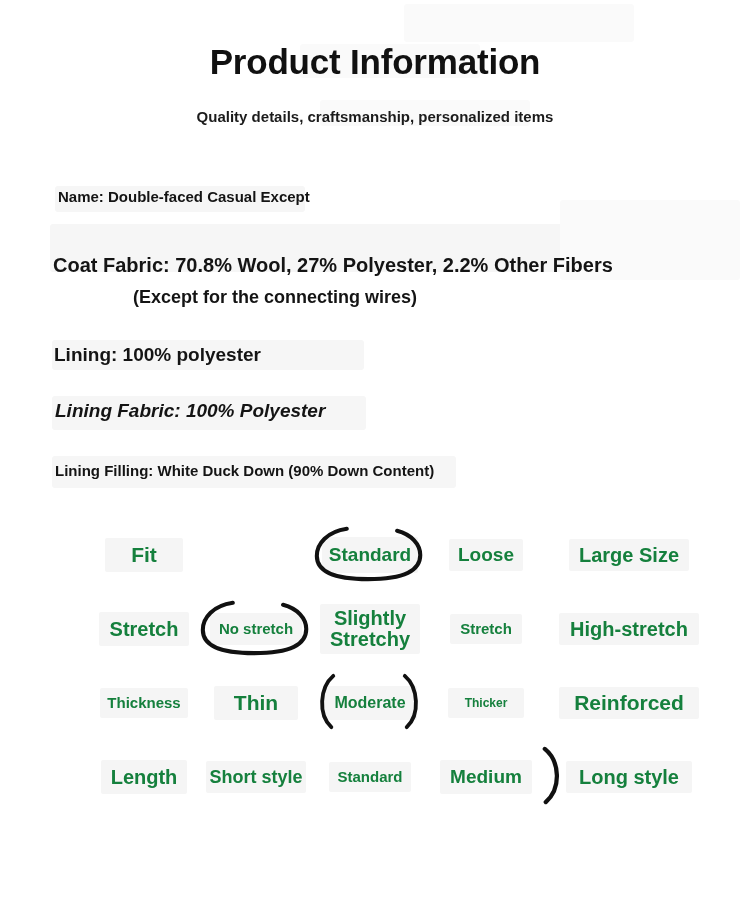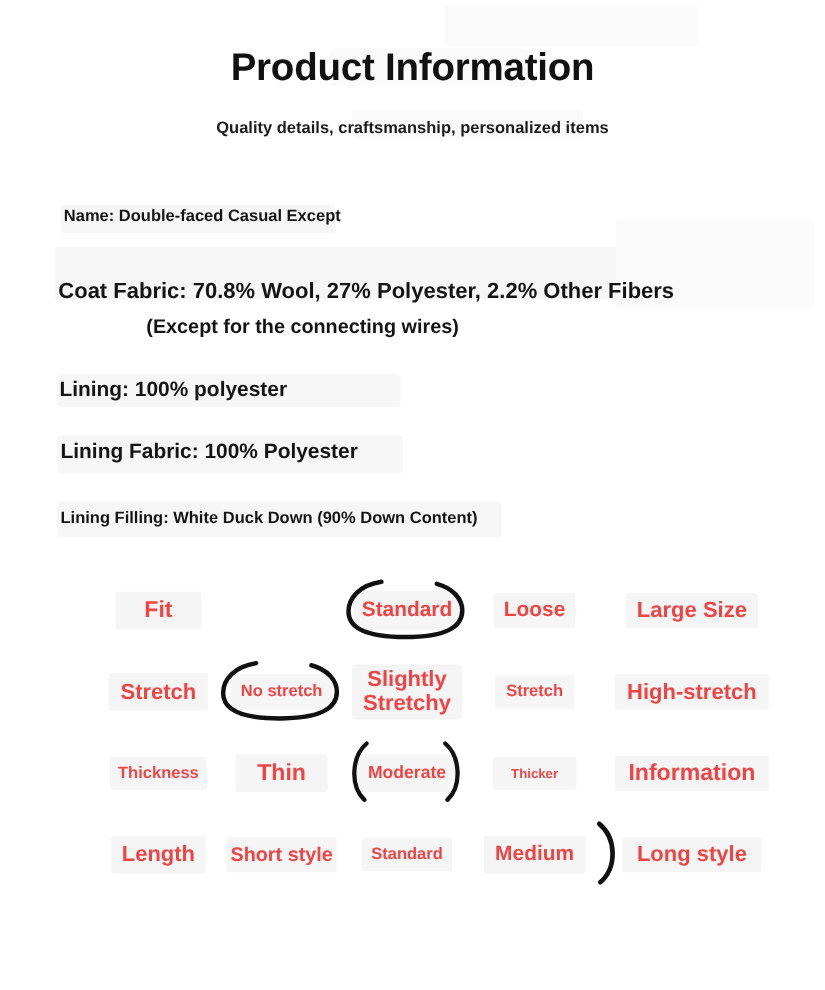--- a/index.html
+++ b/index.html
@@ -77,21 +77,21 @@
     width: 750px;
   }
   .cell {
     position: absolute;
     top: 0;
     height: 74px;
     display: flex;
     align-items: center;
     justify-content: center;
     font-weight: bold;
-    color: #ef4444;
+    color: #15803d;
     line-height: 1.05;
     text-align: center;
     white-space: pre-line;
   }
   .cell .cellbg {
     position: absolute;
     left: 50%;
     top: 50%;
     transform: translate(-50%, -50%);
     background: #f5f5f5;
@@ -137,21 +137,21 @@
   <div class="subtitle">Quality details, craftsmanship, personalized items</div>
 
   <div class="spec" style="left:58px; top:188px; font-size:15px;">Name: Double-faced Casual Except</div>
 
   <div class="spec" style="left:53px; top:229px; font-size:20px;margin-top:25px;">Coat Fabric: 70.8% Wool, 27% Polyester, 2.2% Other Fibers</div>
 
   <div class="spec" style="left:133px; top:287px; font-size:18px;">(Except for the connecting wires)</div>
 
   <div class="spec" style="left:54px; top:344px; font-size:19px;">Lining: 100% polyester</div>
 
-  <div class="spec" style="left:55px; top:400px; font-size:19px;">Lining Fabric: 100% Polyester</div>
+  <div class="spec" style="left:55px; top:400px; font-size:19px;font-style:italic;">Lining Fabric: 100% Polyester</div>
 
   <div class="spec" style="left:55px; top:462px; font-size:15px;">Lining Filling: White Duck Down (90% Down Content)</div>
 
   <div class="rows">
 
     <div class="row">
       <div class="cell c0" style="font-size:21px;">
         <span class="cellbg" style="width:78px;height:34px;"></span>
         <span class="celltext">Fit</span>
       </div>
@@ -215,21 +215,21 @@
       <div class="cell c1" style="font-size:21px;">
         <span class="cellbg" style="width:84px;height:34px;"></span>
         <span class="celltext">Thin</span>
       </div>
       <div class="cell c3" style="font-size:12px;">
         <span class="cellbg" style="width:76px;height:30px;"></span>
         <span class="celltext">Thicker</span>
       </div>
       <div class="cell c4" style="font-size:21px;">
         <span class="cellbg" style="width:140px;height:32px;"></span>
-        <span class="celltext">Information</span>
+        <span class="celltext">Reinforced</span>
       </div>
     </div>
 
     <div class="row">
       <div class="cell c0" style="font-size:20px;">
         <span class="cellbg" style="width:86px;height:34px;"></span>
         <span class="celltext">Length</span>
       </div>
       <div class="cell c1" style="font-size:18px;">
         <span class="cellbg" style="width:100px;height:32px;"></span>

